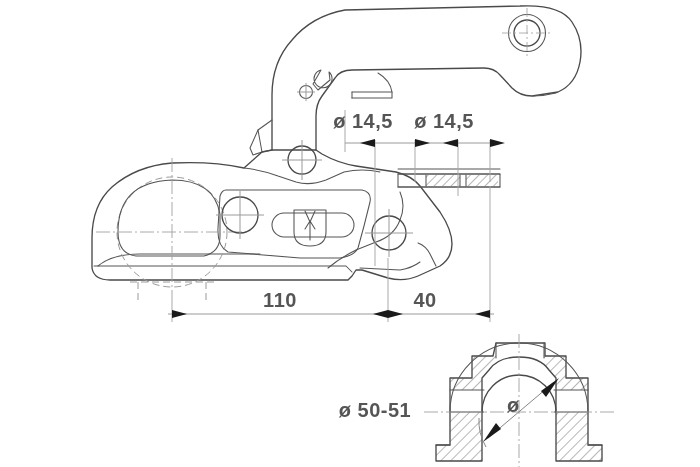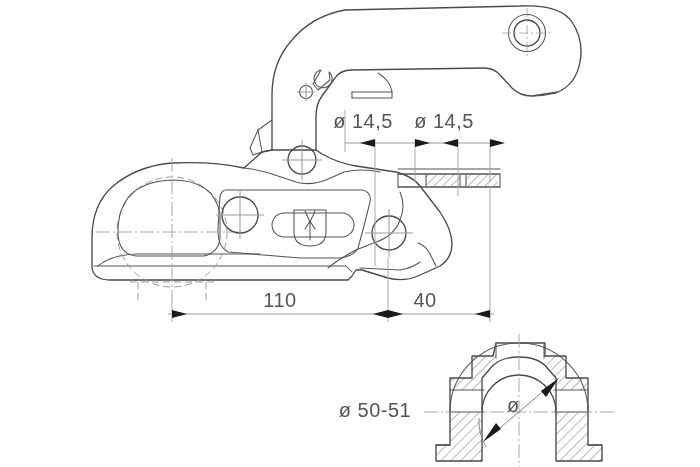--- a/index.html
+++ b/index.html
@@ -13,20 +13,21 @@
     height: 467px;
     overflow: hidden;
     font-family: "Liberation Sans", sans-serif;
     color: #3a3a3a;
   }
   #drawing-root {
     position: relative;
     width: 644px;
     height: 467px;
     background: #ffffff;
+    font-weight: bold;
   }
   svg#drawing-svg {
     display: block;
     width: 700px;
     height: 467px;
   }
   .outline {
     fill: none;
     stroke: #4a4a4a;
     stroke-width: 1.35;

